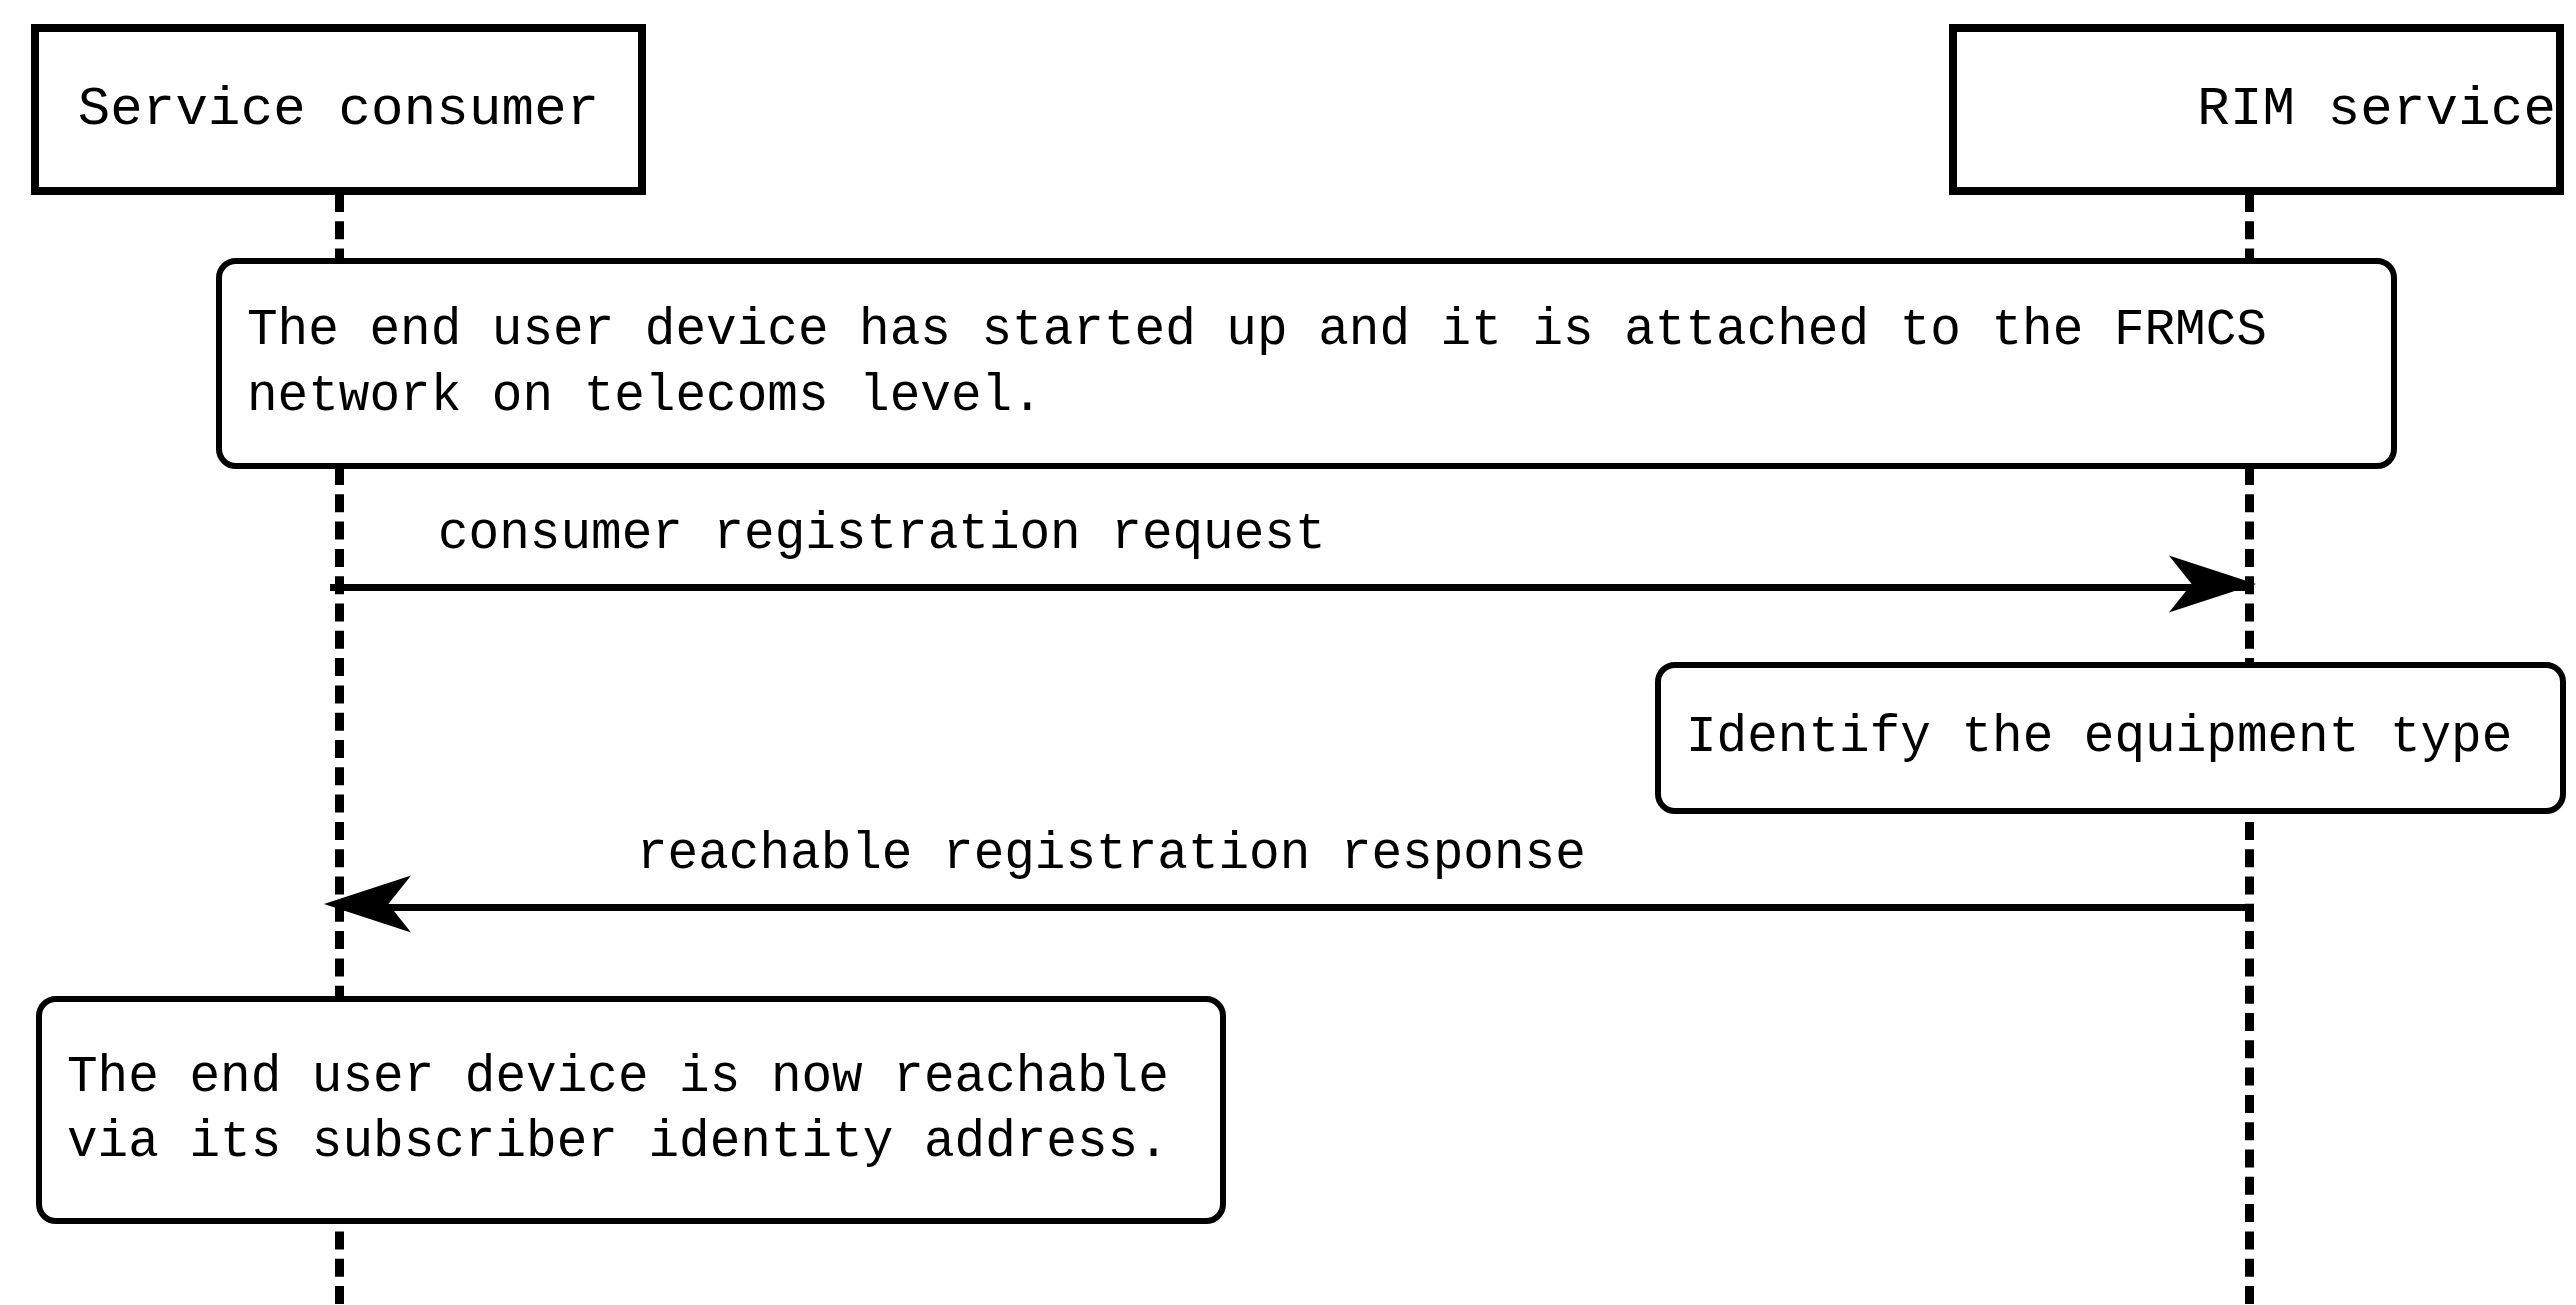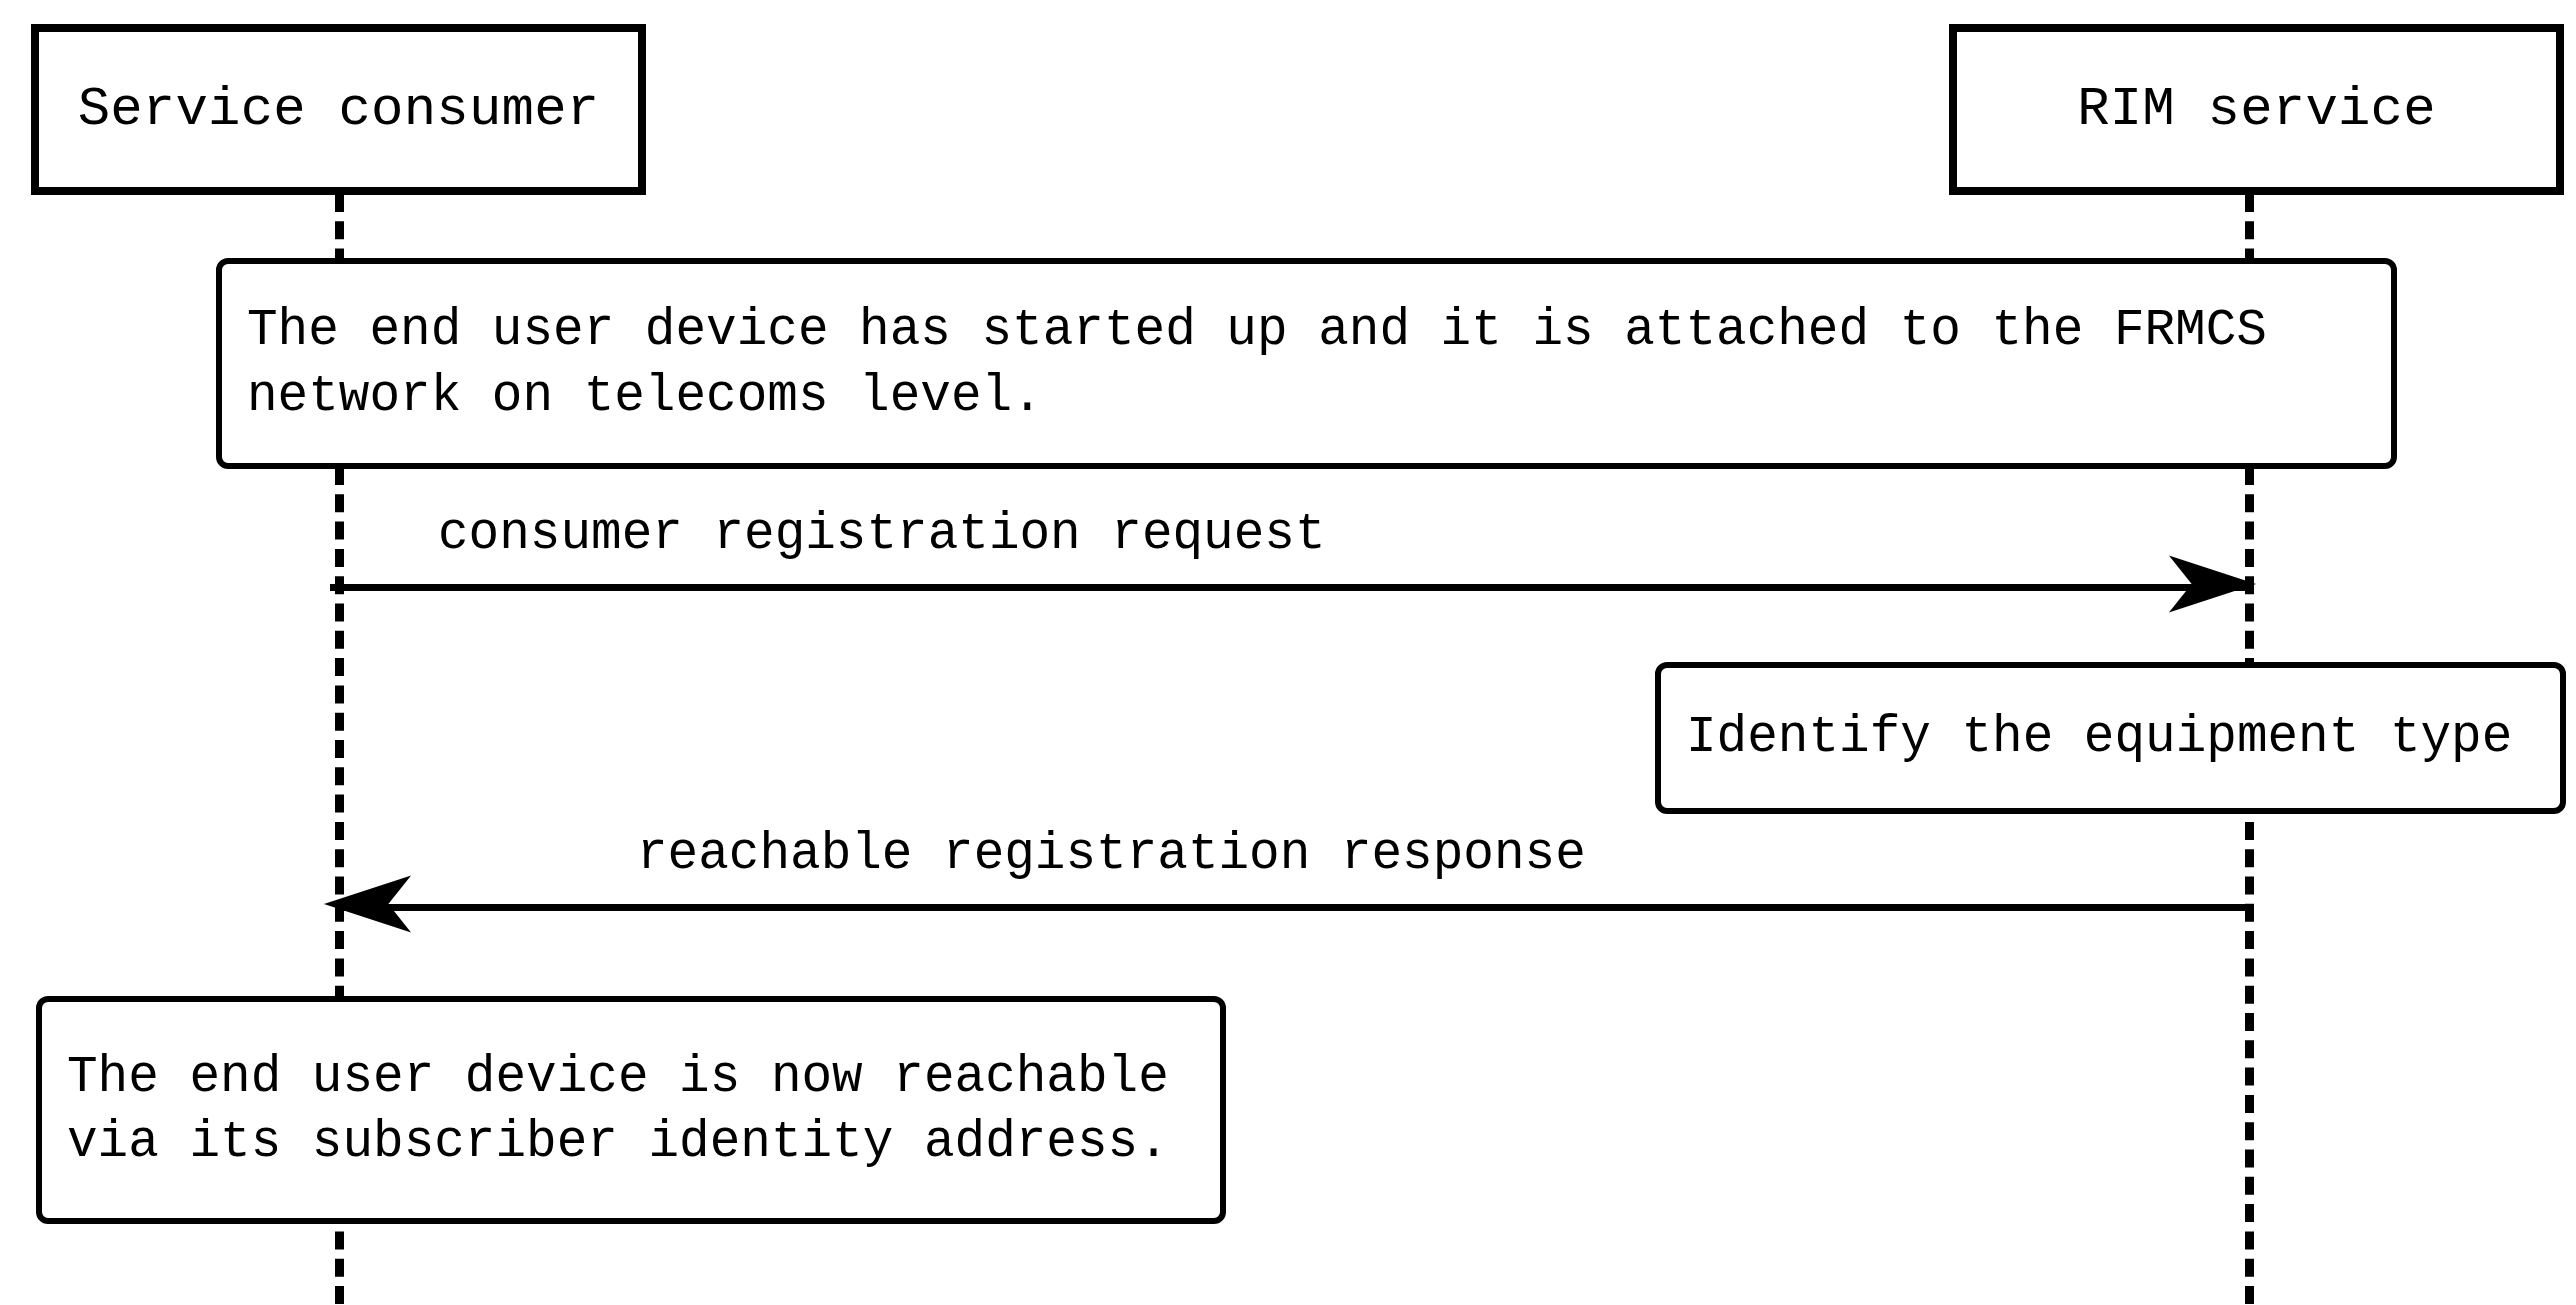--- a/index.html
+++ b/index.html
@@ -27,40 +27,40 @@
     justify-content: center;
   }
   .actor-label {
     font-size: 54px;
     line-height: 1.1;
     color: #000000;
     white-space: nowrap;
     letter-spacing: 0.2px;
   }
   #actor-consumer { left: 31px;   top: 24px;  width: 615px; height: 171px; }
-  #actor-rim      { left: 1949px; top: 24px;  width: 615px; height: 171px; }
+  #actor-rim      { left: 1949px; top: 24px;  width: 615px; height: 171px; justify-content: flex-end; }
 
   
   .lifeline {
     position: absolute;
     width: 0;
     border-left: 9.5px dashed #000000;
     top: 194px;
     height: 1110px;
   }
   #lifeline-consumer { left: 335px; }
   #lifeline-rim      { left: 2245px; }
 
   
   .note {
     position: absolute;
     box-sizing: border-box;
     background: #ffffff;
     border: 6.6px solid #000000;
-    border-radius: 12px;
+    border-radius: 20px;
     display: flex;
     align-items: center;
     z-index: 5;
   }
   .note-text {
     color: #000000;
     font-size: 51px;
     line-height: 1.28;
     padding: 0 25px;
     white-space: pre-line;

